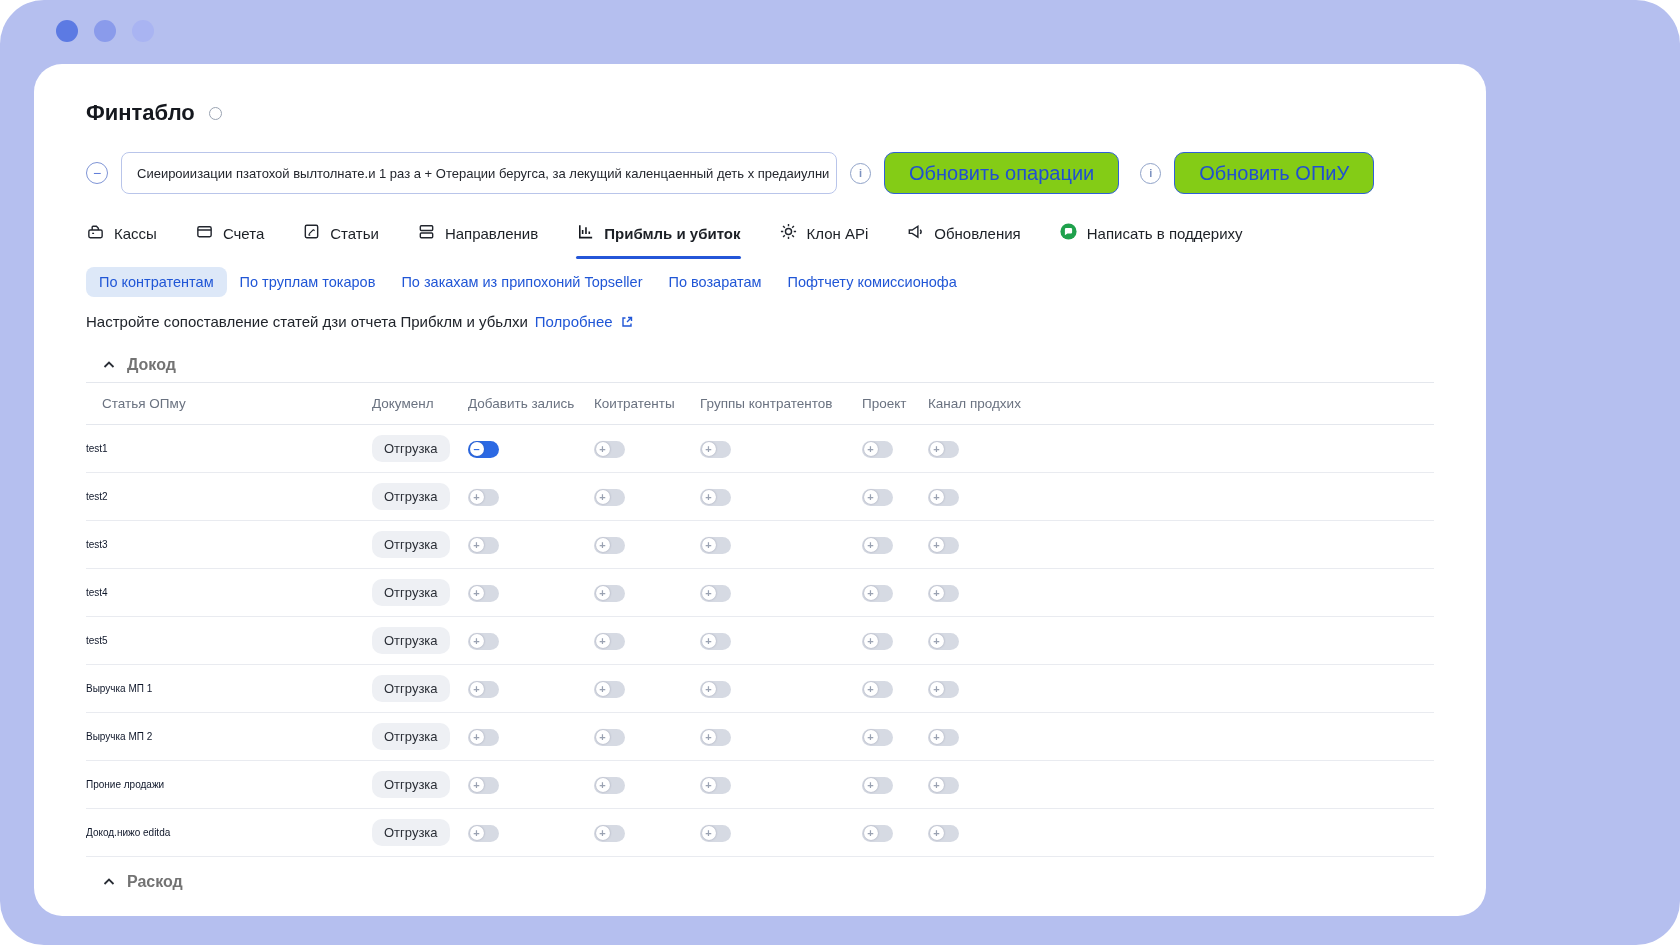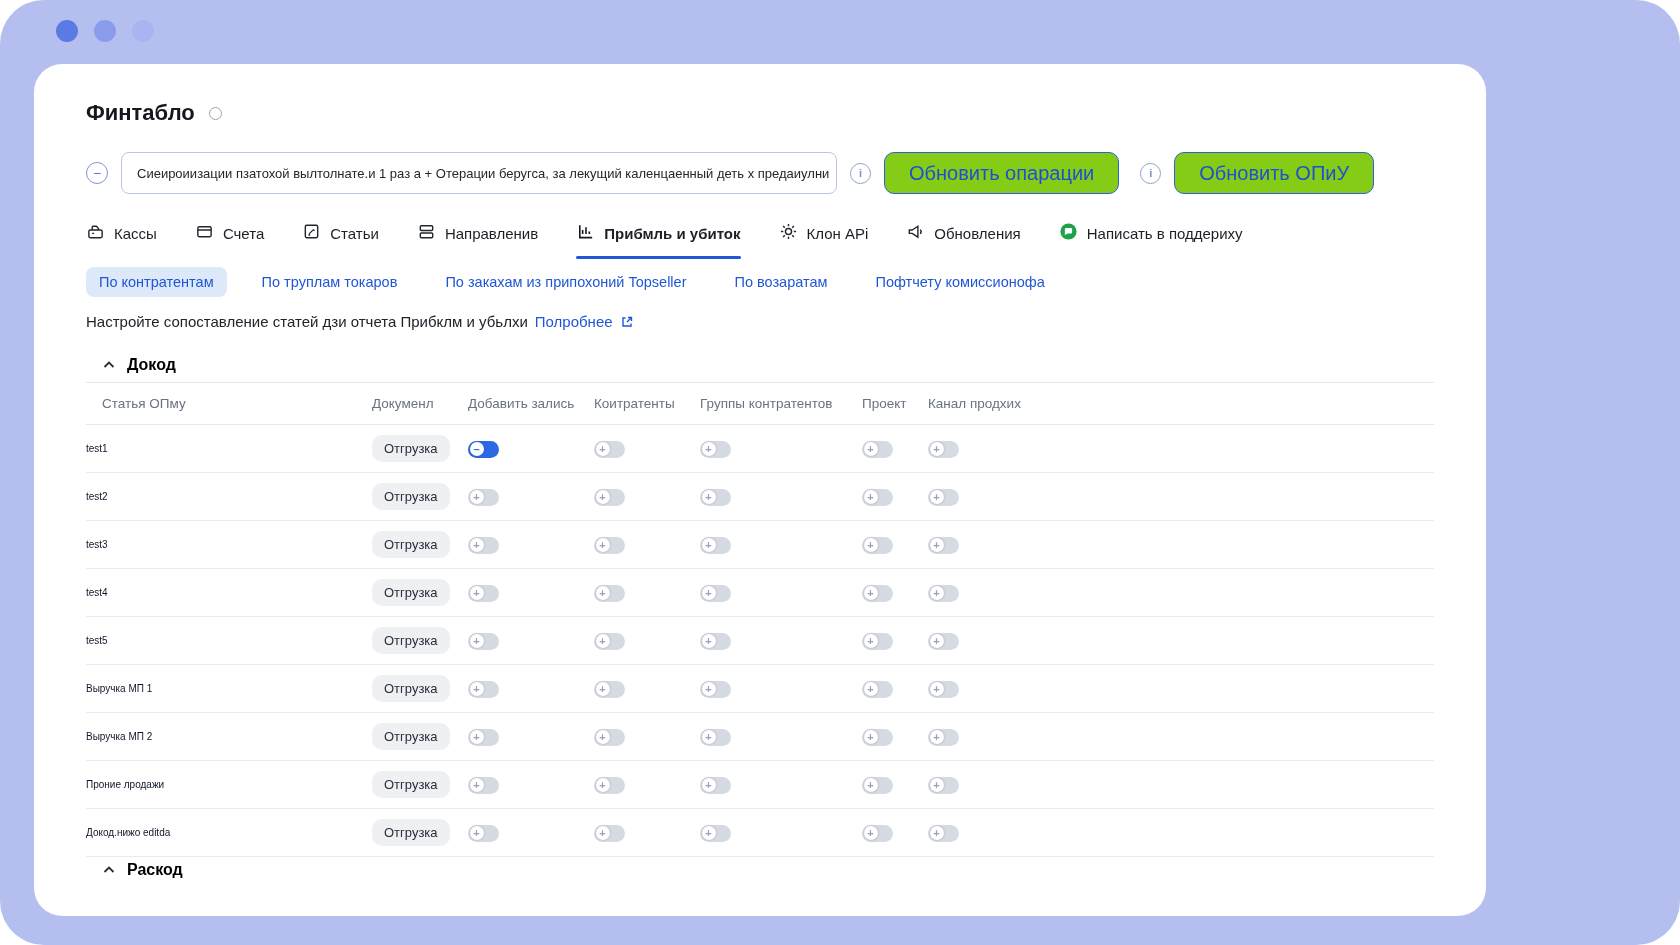--- a/index.html
+++ b/index.html
@@ -22,47 +22,47 @@
   .info-icon{width:19px;height:19px;border:1.4px solid #8fa2c8;border-radius:50%;color:#7d92c0;display:flex;align-items:center;justify-content:center;font-size:11px;font-weight:700;flex:none;cursor:pointer;}
   .btn{height:42px;padding:0 24px;border:1.6px solid #2f5fd9;border-radius:10px;background:#84cc16;color:#2050d0;font-size:20px;font-weight:500;display:flex;align-items:center;cursor:pointer;font-family:inherit;}
   .btn + .info-icon{margin-left:8px;}
 
   .tabs{display:flex;align-items:flex-start;gap:38px;margin-top:28px;text-align:center;}
   .tab{display:flex;align-items:center;gap:9px;font-size:15px;color:#1c2026;position:relative;padding-bottom:15px;cursor:pointer;white-space:nowrap;}
   .tab svg{width:19px;height:19px;flex:none;}
   .tab.active{font-weight:700;}
   .tab.active::after{content:"";position:absolute;left:0;right:0;bottom:0;height:3px;border-radius:2px;background:#2456d8;}
 
-  .subtabs{display:flex;align-items:center;gap:22px;margin-top:8px;}
+  .subtabs{display:flex;align-items:center;gap:0;margin-top:8px;}
   .subtab{font-size:14.5px;color:#2056d6;padding:7px 13px;border-radius:8px;cursor:pointer;white-space:nowrap;}
   .subtab.active{background:#dde8f8;}
 
   .note{margin-top:16px;font-size:15px;color:#20242b;display:flex;align-items:center;gap:7px;}
   .note-link{color:#2056d6;cursor:pointer;}
   .ext-icon svg{width:14px;height:14px;display:block;}
 
-  .section-head{display:flex;align-items:center;gap:11px;margin-top:26px;padding-left:16px;font-size:16px;font-weight:700;color:#000000;cursor:pointer;}
+  .section-head{display:flex;align-items:center;gap:11px;margin-top:26px;padding-left:16px;font-size:16px;font-weight:700;color:#737373;cursor:pointer;}
   .section-head svg{width:14px;height:14px;}
 
   table.map-table{width:100%;border-collapse:collapse;table-layout:fixed;margin-top:8px;}
   col.c0{width:286px;} col.c1{width:96px;} col.c2{width:126px;} col.c3{width:106px;} col.c4{width:162px;} col.c5{width:66px;} col.c6{width:auto;}
   .map-table thead th{font-size:13.5px;color:#6a7280;font-weight:400;text-align:left;padding:13px 0;border-top:1px solid #e4e7ed;border-bottom:1px solid #e4e7ed;}
   .map-table thead th.first{padding-left:16px;}
   .map-table tbody td{border-bottom:1px solid #e9ebf0;height:47px;padding:0;vertical-align:middle;}
   td.c-name{font-size:10px;color:#0f172a;padding-left:16px;}
   .badge{display:inline-block;background:#eef0f4;border-radius:10px;padding:6px 12px;font-size:13px;color:#2a2e36;}
   td.t0{padding-left:36px;} td.t1,td.t2,td.t3,td.t4{padding-left:5px;}
 
   .toggle{width:31px;height:17px;border-radius:9px;background:#d6dae3;display:inline-flex;align-items:center;padding:0 1.5px;box-sizing:border-box;cursor:pointer;vertical-align:middle;}
   .knob{width:14px;height:14px;border-radius:50%;background:#fff;box-shadow:0 0 2px rgba(40,50,80,.35);display:flex;align-items:center;justify-content:center;}
   .sign{font-size:11px;line-height:1;color:#9aa2b2;font-weight:700;transform:translateY(-0.5px);}
   .toggle.on{background:#2c69e3;}
   .toggle.on .sign{color:#2c69e3;}
 
-  .expense-head{margin-top:4px;}
+  .expense-head{margin-top:16px;}
 </style>
 </head>
 <body>
 
 <div class="desktop">
 
   <div class="window-dots">
     <span class="dot dot1"></span>
     <span class="dot dot2"></span>
     <span class="dot dot3"></span>

